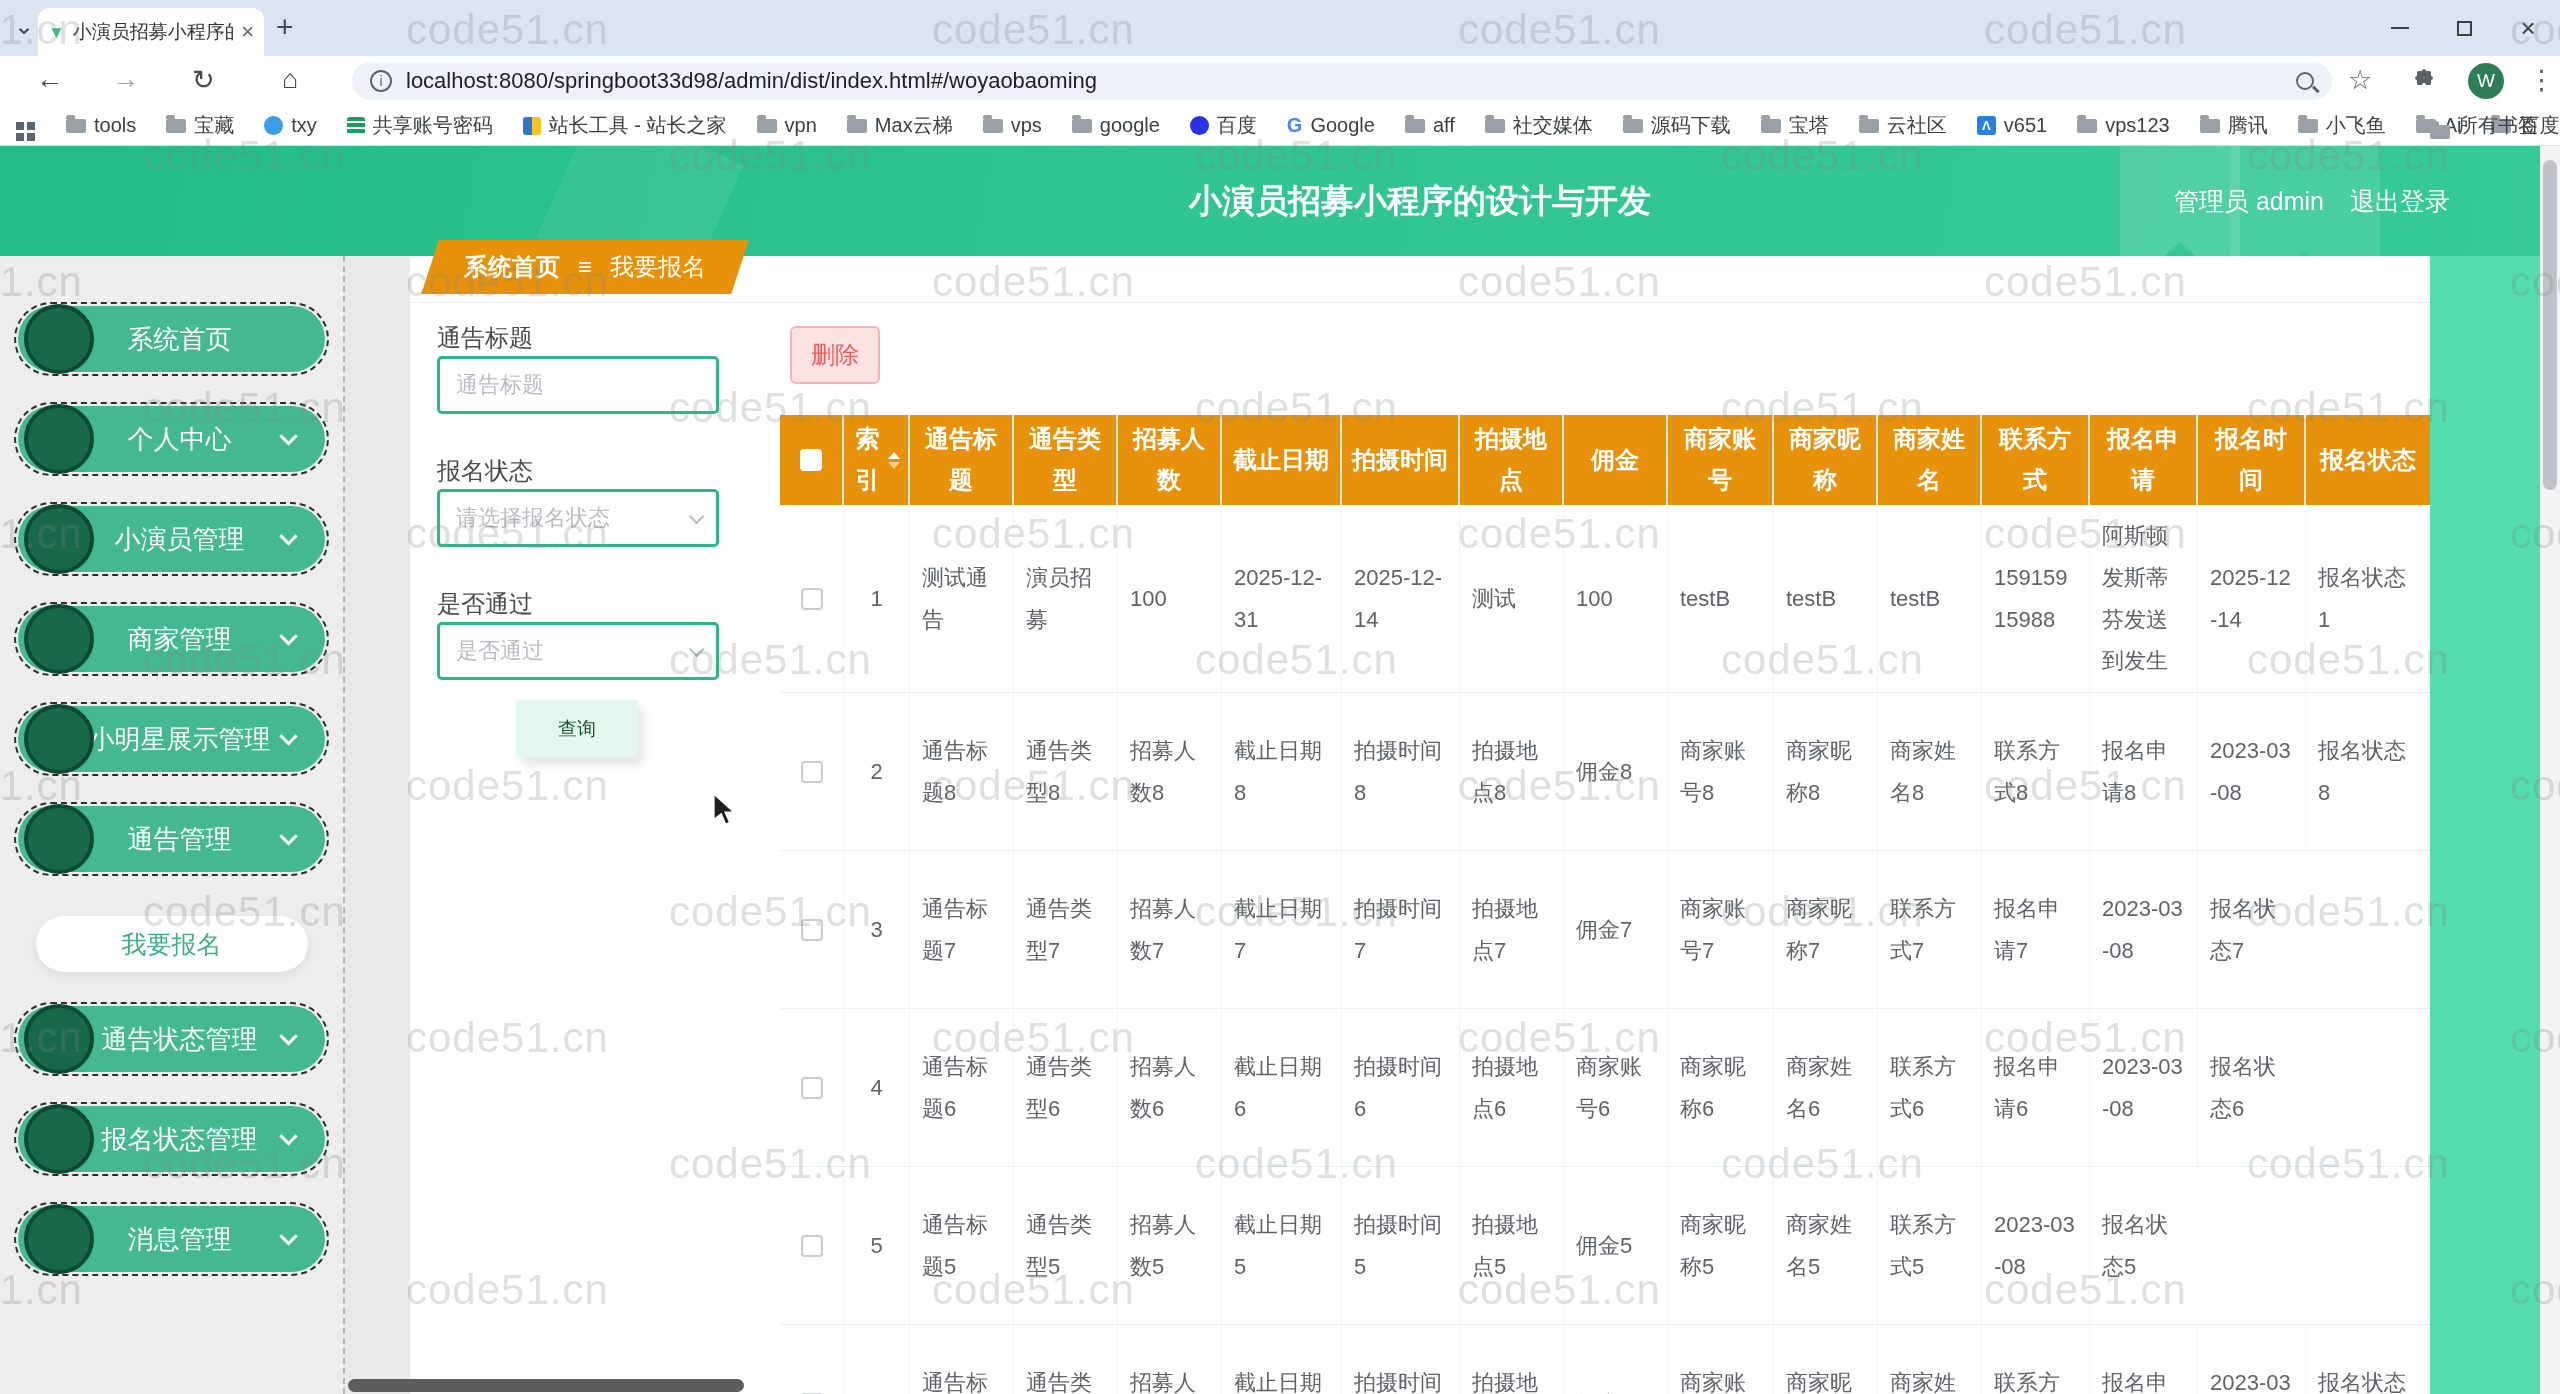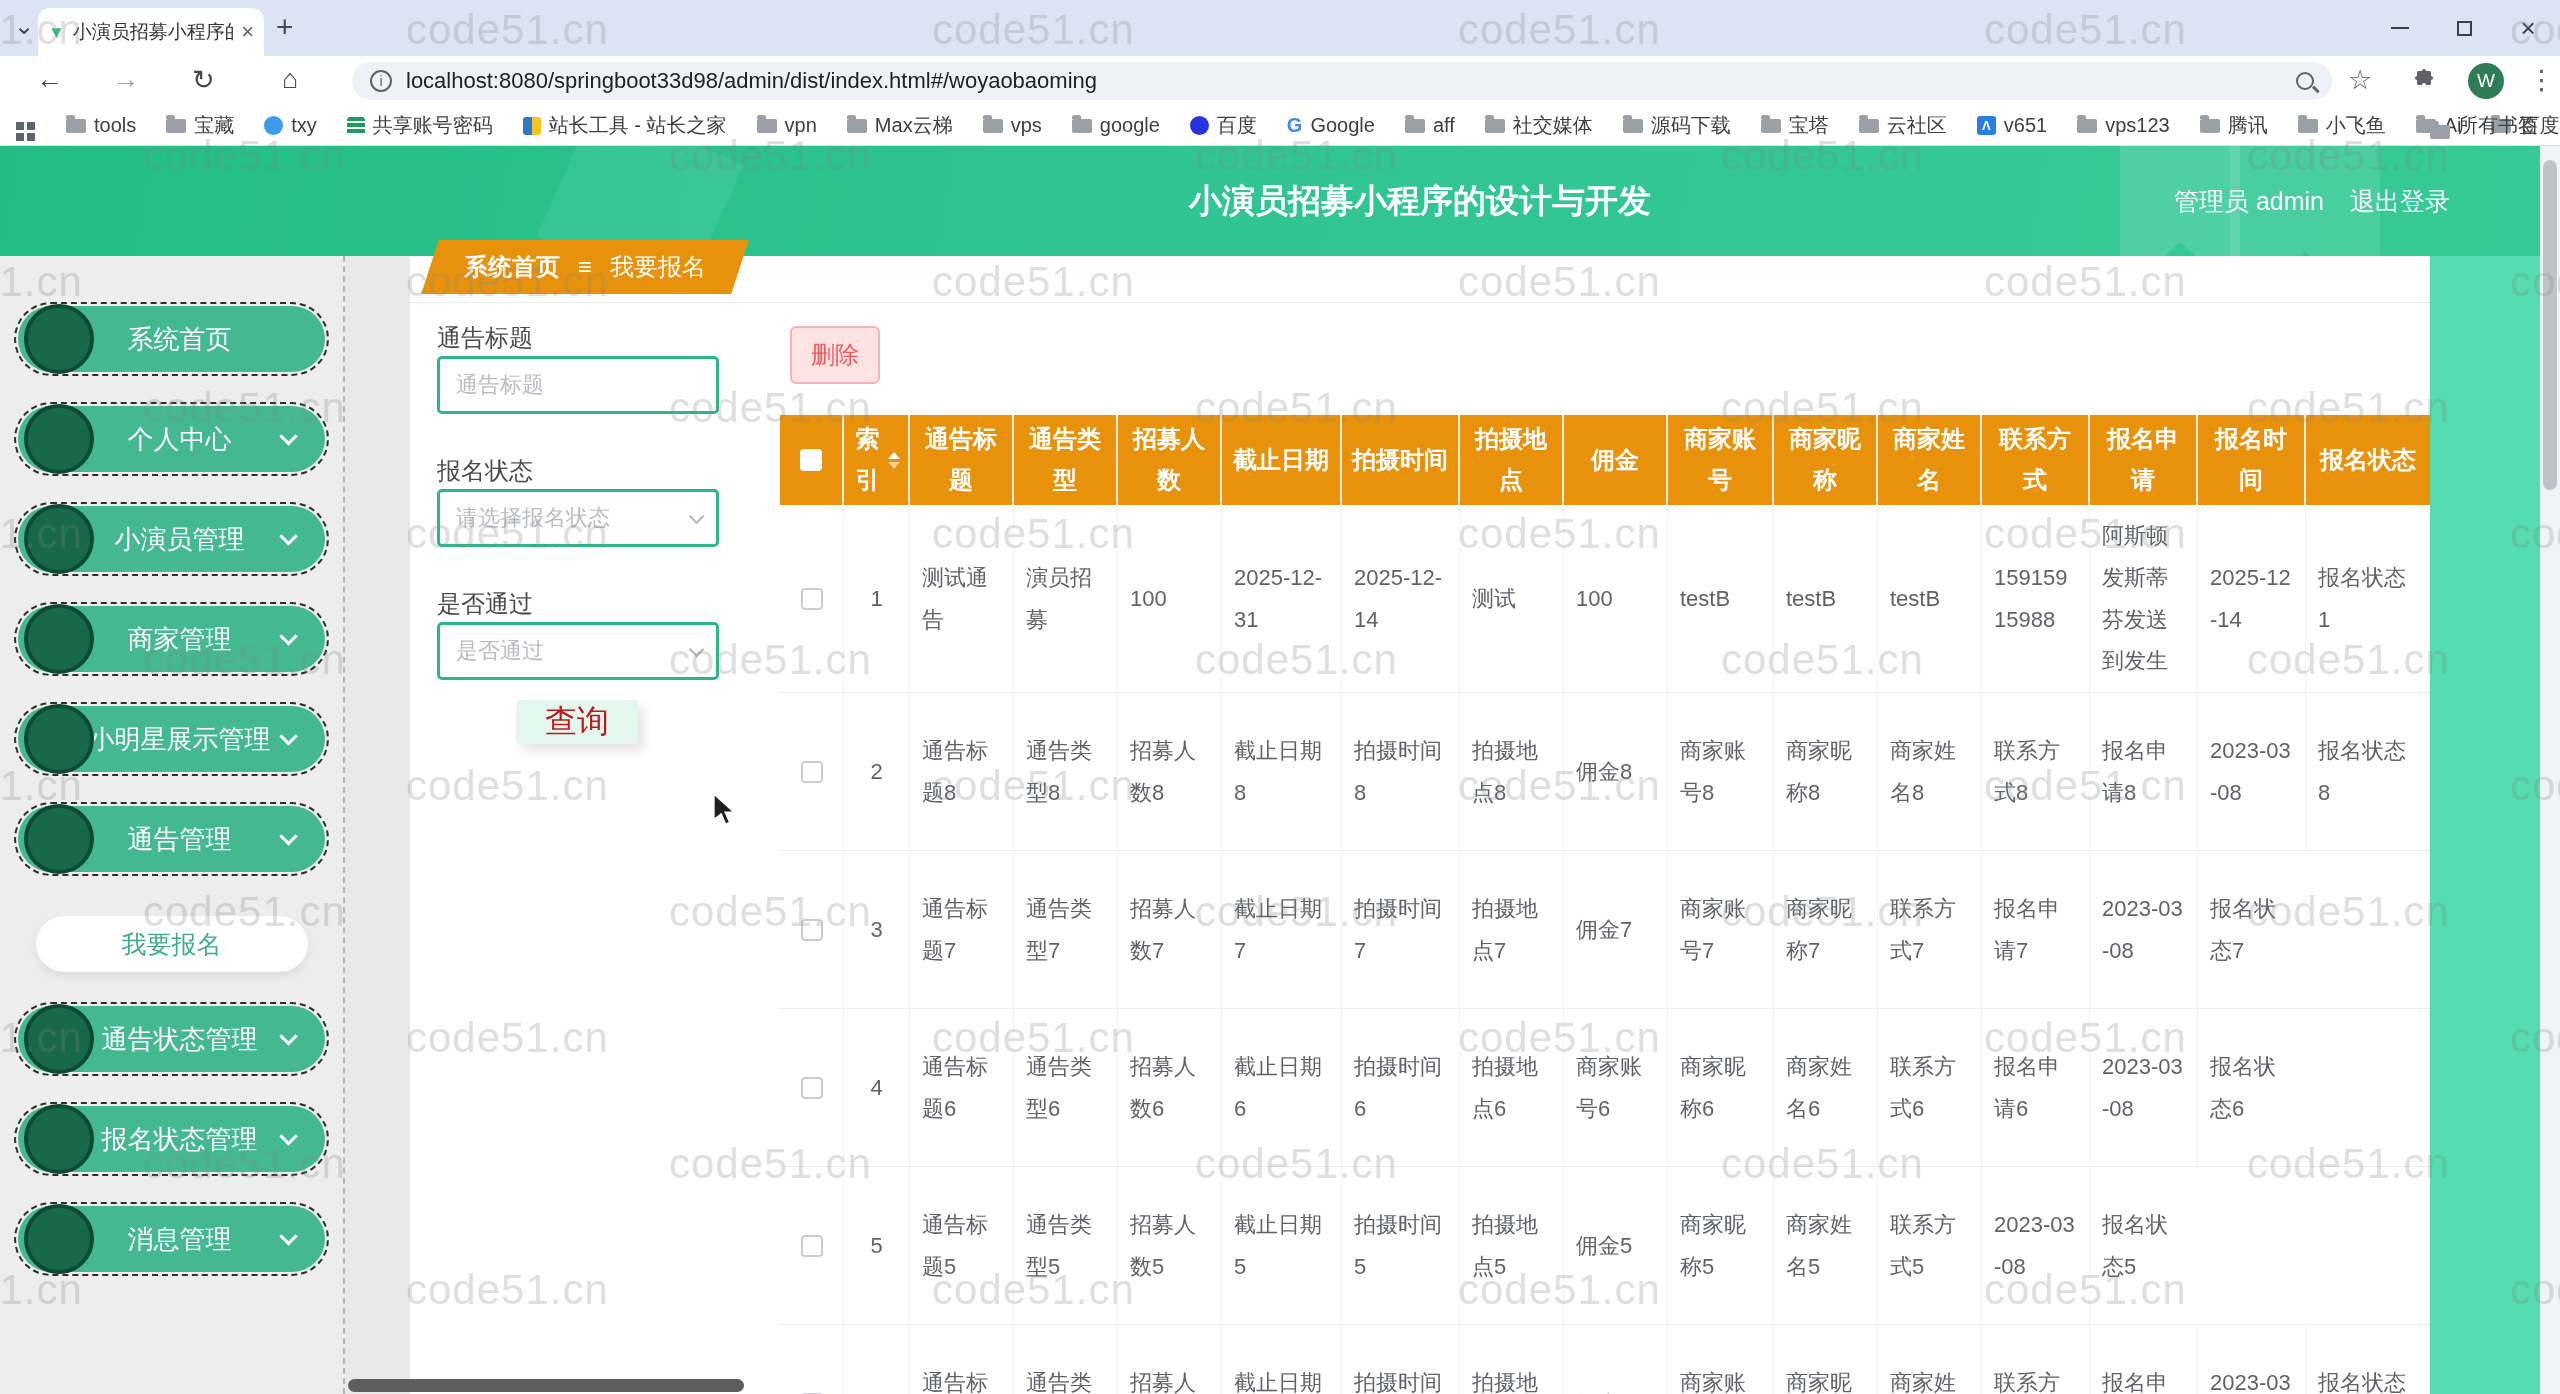--- a/index.html
+++ b/index.html
@@ -84,21 +84,21 @@
   .bc-home { font-weight:bold; }
   .bc-sep { font-size:22px; }
 
   
   .flabel { position:absolute; font-size:24px; color:#4a4a4a; }
   .finput { position:absolute; width:282px; height:58px; border:3px solid #2cb68c; border-radius:5px; background:#fff; font-size:22px; color:#333; padding:0 16px; font-family:inherit; }
   .finput::placeholder { color:#b9bcc2; }
   .fselect { position:absolute; width:282px; height:58px; border:3px solid #2cb68c; border-radius:5px; background:#fff; display:flex; align-items:center; padding:0 16px; }
   .fselect .ph { color:#b9bcc2; font-size:22px; flex:1; }
   .sel-chev { width:11px; height:11px; border-right:2.5px solid #b4b8bf; border-bottom:2.5px solid #b4b8bf; transform:rotate(45deg) translateY(-3px); }
-  .search-btn { position:absolute; left:516px; top:700px; width:122px; height:44px; background:#e4f7ef; color:#b91c1c; font-size:32px; border:none; border-radius:4px; box-shadow:6px 7px 10px rgba(0,0,0,0.10); font-family:inherit; }
+  .search-btn { position:absolute; left:516px; top:700px; width:122px; height:58px; background:#e4f7ef; color:#14532d; font-size:19px; border:none; border-radius:4px; box-shadow:6px 7px 10px rgba(0,0,0,0.10); font-family:inherit; }
 
   
   .delete-btn { position:absolute; left:790px; top:326px; width:90px; height:58px; background:#fde2e2; border:2px solid #f3b3b7; border-radius:6px; color:#ef5a5a; font-size:24px; font-family:inherit; }
   .dtable { position:absolute; left:780px; top:415px; width:1650px; }
   .thead, .trow { display:grid; grid-template-columns:64px 66px 104px 104px 104px 120px 118px 104px 104px 106px 104px 104px 108px 108px 108px 124px; }
   .thead { background:#e8920c; height:90px; }
   .th { display:flex; align-items:center; justify-content:center; text-align:center; color:#fff; font-size:24px; font-weight:bold; line-height:1.7; padding:0 8px; border-right:2px solid rgba(255,255,255,0.85); word-break:break-all; }
   .th:last-child { border-right:none; }
   .carets { display:inline-flex; flex-direction:column; gap:3px; margin-left:5px; }
   .carets i { width:0; height:0; border-left:6px solid transparent; border-right:6px solid transparent; }

